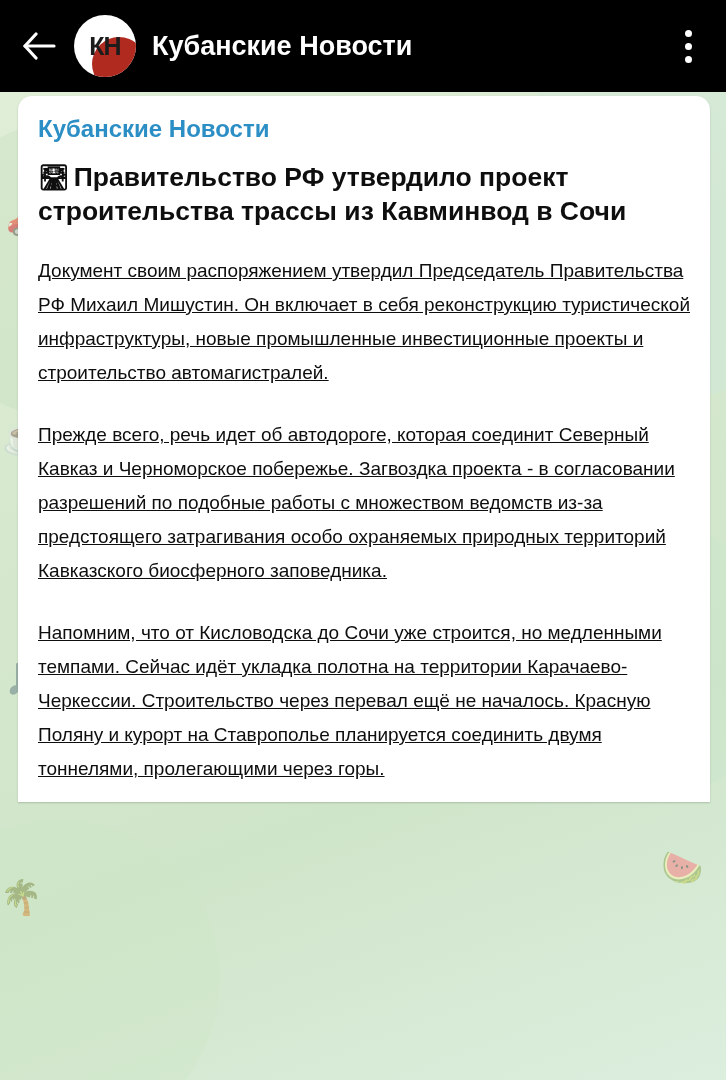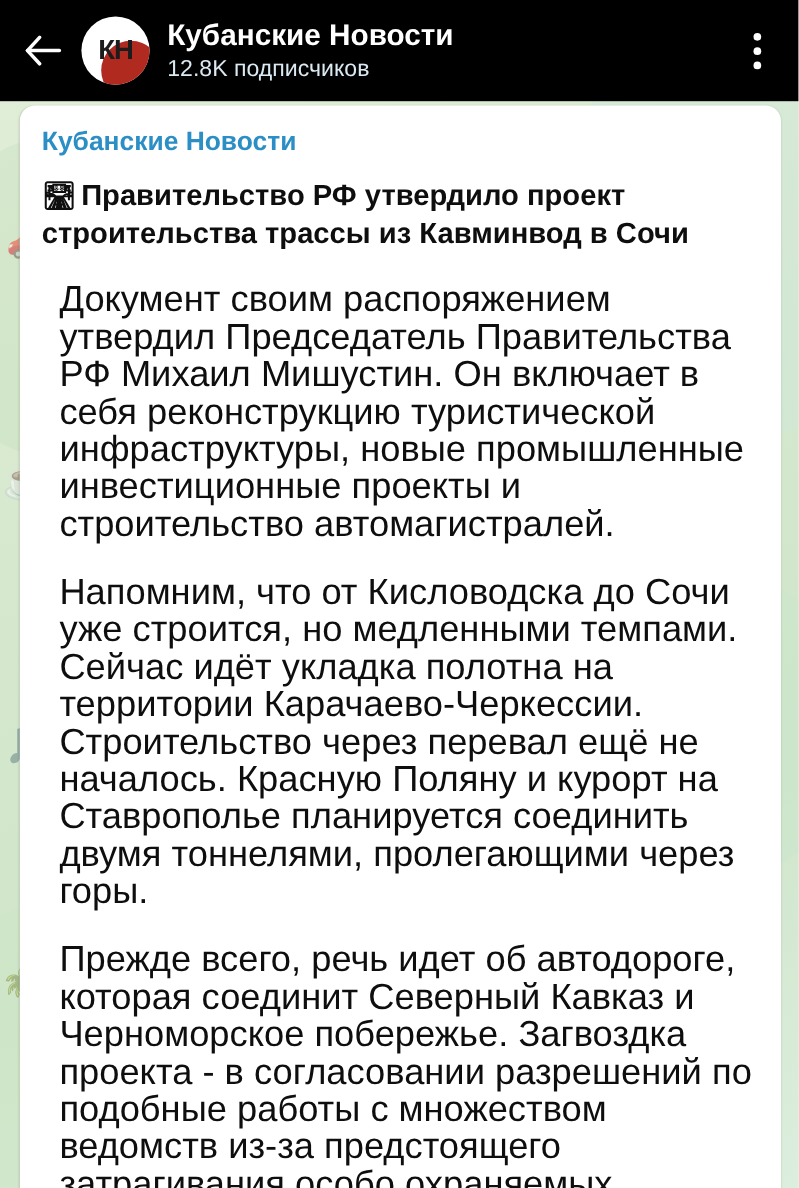--- a/index.html
+++ b/index.html
@@ -153,24 +153,25 @@
     font-weight: bold;
     color: #0e0e0e;
     line-height: 34px;
     margin: 16px 0 26px 0;
   }
   #post-title .emoji {
     font-size: 25px;
     margin-right: 4px;
   }
   .post-paragraph {
-    font-size: 33px;
+    font-size: 19px;
     color: #0e0e0e;
     line-height: 34px;
-    margin: 0 0 28px 16px;
+    margin: 0 0 28px 0;
+    text-decoration: underline;
   }
   .post-paragraph:last-child { margin-bottom: 0; }
 </style>
 </head>
 <body>
 
 <div id="wallpaper">
   <div class="blob" style="left:-80px; top:120px; width:300px; height:300px; background:#c6e0bd;"></div>
   <div class="blob" style="right:-120px; top:40px; width:360px; height:360px; background:#cde8e0;"></div>
   <div class="blob" style="right:-60px; top:520px; width:280px; height:280px; background:#c9e6cc;"></div>
@@ -198,36 +199,35 @@
     </svg>
   </div>
 
   <div id="avatar">
     <div class="avatar-circle"></div>
     <div class="avatar-text">КН</div>
   </div>
 
   <div id="header-titles">
     <div id="chat-title">Кубанские Новости</div>
-    <div id="chat-subtitle">12.8K подписчиков</div>
   </div>
 
   <div id="menu-btn">
     <span></span>
     <span></span>
     <span></span>
   </div>
 
 </div>
 
 <div id="message-area">
   <div id="message-bubble">
     <div id="sender-name">Кубанские Новости</div>
 
     <div id="post-title">
       <span class="emoji">🛣</span><span>Правительство РФ утвердило проект строительства трассы из Кавминвод в Сочи</span>
     </div>
 
     <p class="post-paragraph">Документ своим распоряжением утвердил Председатель Правительства РФ Михаил Мишустин. Он включает в себя реконструкцию туристической инфраструктуры, новые промышленные инвестиционные проекты и строительство автомагистралей.</p>
+    <p class="post-paragraph">Прежде всего, речь идет об автодороге, которая соединит Северный Кавказ и Черноморское побережье. Загвоздка проекта - в согласовании разрешений по подобные работы с множеством ведомств из-за предстоящего затрагивания особо охраняемых природных территорий Кавказского биосферного заповедника.</p>
     <p class="post-paragraph">Напомним, что от Кисловодска до Сочи уже строится, но медленными темпами. Сейчас идёт укладка полотна на территории Карачаево-Черкессии. Строительство через перевал ещё не началось. Красную Поляну и курорт на Ставрополье планируется соединить двумя тоннелями, пролегающими через горы.</p>
-    <p class="post-paragraph">Прежде всего, речь идет об автодороге, которая соединит Северный Кавказ и Черноморское побережье. Загвоздка проекта - в согласовании разрешений по подобные работы с множеством ведомств из-за предстоящего затрагивания особо охраняемых природных территорий Кавказского биосферного заповедника.</p>
   </div>
 </div>
 
 </body></html>

